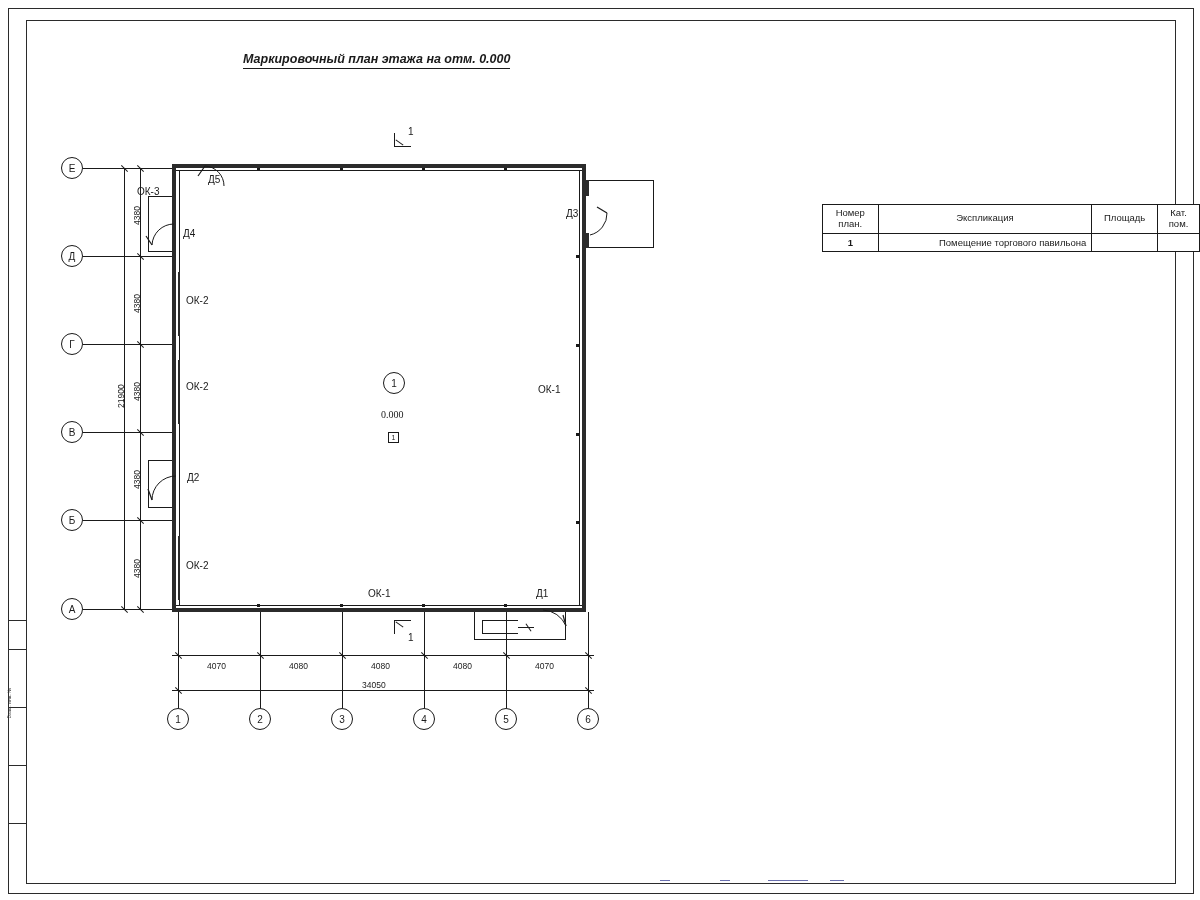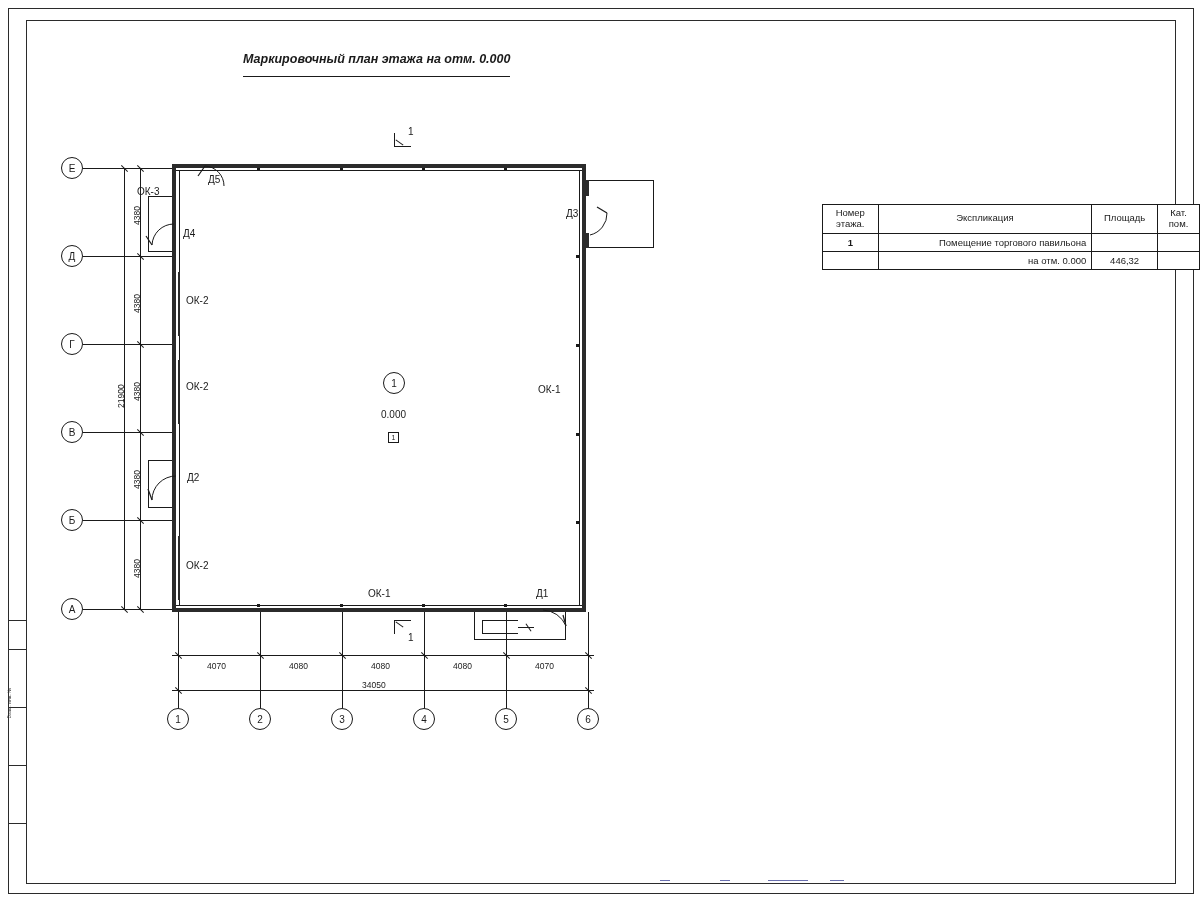--- a/index.html
+++ b/index.html
@@ -59,21 +59,21 @@
     white-space: nowrap;
   }
 
   
   .title-under {
     position: absolute;
     font-style: italic;
     font-weight: bold;
     font-size: 12.5px;
     border-bottom: 1px solid #1a1a1a;
-    padding-bottom: 10px;
+    padding-bottom: 2px;
     white-space: nowrap;
   }
   #plan-title { left: 243px; top: 52px; }
   #expl-title { left: 806px; top: 162px; }
 
   
   .ln {            
     position: absolute;
     background: #1a1a1a;
   }
@@ -172,43 +172,37 @@
   </div>
   <div class="stamp-text">Взам. инв. №</div>
 
   <div class="title-under" id="plan-title">Маркировочный план этажа на отм. 0.000</div>
 
   <table id="expl-table">
     <thead>
       <tr>
         <th class="col-num">
           <span>Номер</span><br>
-          <span>этажа.</span>
+          <span>план.</span>
         </th>
         <th class="col-name">Экспликация</th>
         <th class="col-area">Площадь</th>
         <th class="col-kat">
           <span>Кат.</span><br>
           <span>пом.</span>
         </th>
       </tr>
     </thead>
     <tbody>
       <tr>
         <td class="c" style="font-weight:bold;">1</td>
         <td class="n">Помещение торгового павильона</td>
         <td class="c"></td>
         <td class="c"></td>
       </tr>
-      <tr>
-        <td class="c"></td>
-        <td class="n">на отм. 0.000</td>
-        <td class="c">446,32</td>
-        <td class="c"></td>
-      </tr>
     </tbody>
   </table>
 
   <div class="wall" style="left:172px; top:164px; width:414px; height:4px;"></div>
   <div class="wall" style="left:172px; top:608px; width:414px; height:4px;"></div>
   <div class="wall" style="left:172px; top:164px; width:4px; height:448px;"></div>
   <div class="wall" style="left:582px; top:164px; width:4px; height:448px;"></div>
 
   <div class="ln" style="left:176px; top:170px; width:406px; height:1px;"></div>
   <div class="ln" style="left:176px; top:605px; width:406px; height:1px;"></div>
@@ -274,21 +268,21 @@
   <div class="ln" style="left:178px; top:272px; width:2px; height:64px; background:#2b2b2b;"></div>
   <div class="ln" style="left:178px; top:360px; width:2px; height:64px; background:#2b2b2b;"></div>
   <div class="ln" style="left:178px; top:536px; width:2px; height:64px; background:#2b2b2b;"></div>
   <div class="ln" style="left:255px; top:609px; width:62px; height:2px; background:#2b2b2b;"></div>
   <div class="ln" style="left:340px; top:609px; width:62px; height:2px; background:#2b2b2b;"></div>
   <div class="ln" style="left:424px; top:609px; width:62px; height:2px; background:#2b2b2b;"></div>
 
   <div class="circ" style="left:383px; top:372px; width:22px; height:22px;">
     <span>1</span>
   </div>
-  <div class="lbl" style="left:381px; top:409px;">0.000</div>
+  <div class="lbl" style="left:381px; top:409px;font-family:Liberation Serif, serif;">0.000</div>
   <div class="room-sq" style="left:388px; top:432px;">
     <span>1</span>
   </div>
 
   <div class="ln" style="left:394px; top:133px; width:1px; height:14px;"></div>
   <div class="ln" style="left:394px; top:146px; width:17px; height:1px;"></div>
   <div class="ln" style="left:395px; top:142px; width:9px; height:1px; transform:rotate(35deg);"></div>
   <div class="lbl" style="left:408px; top:126px;">1</div>
 
   <div class="ln" style="left:394px; top:620px; width:1px; height:14px;"></div>

